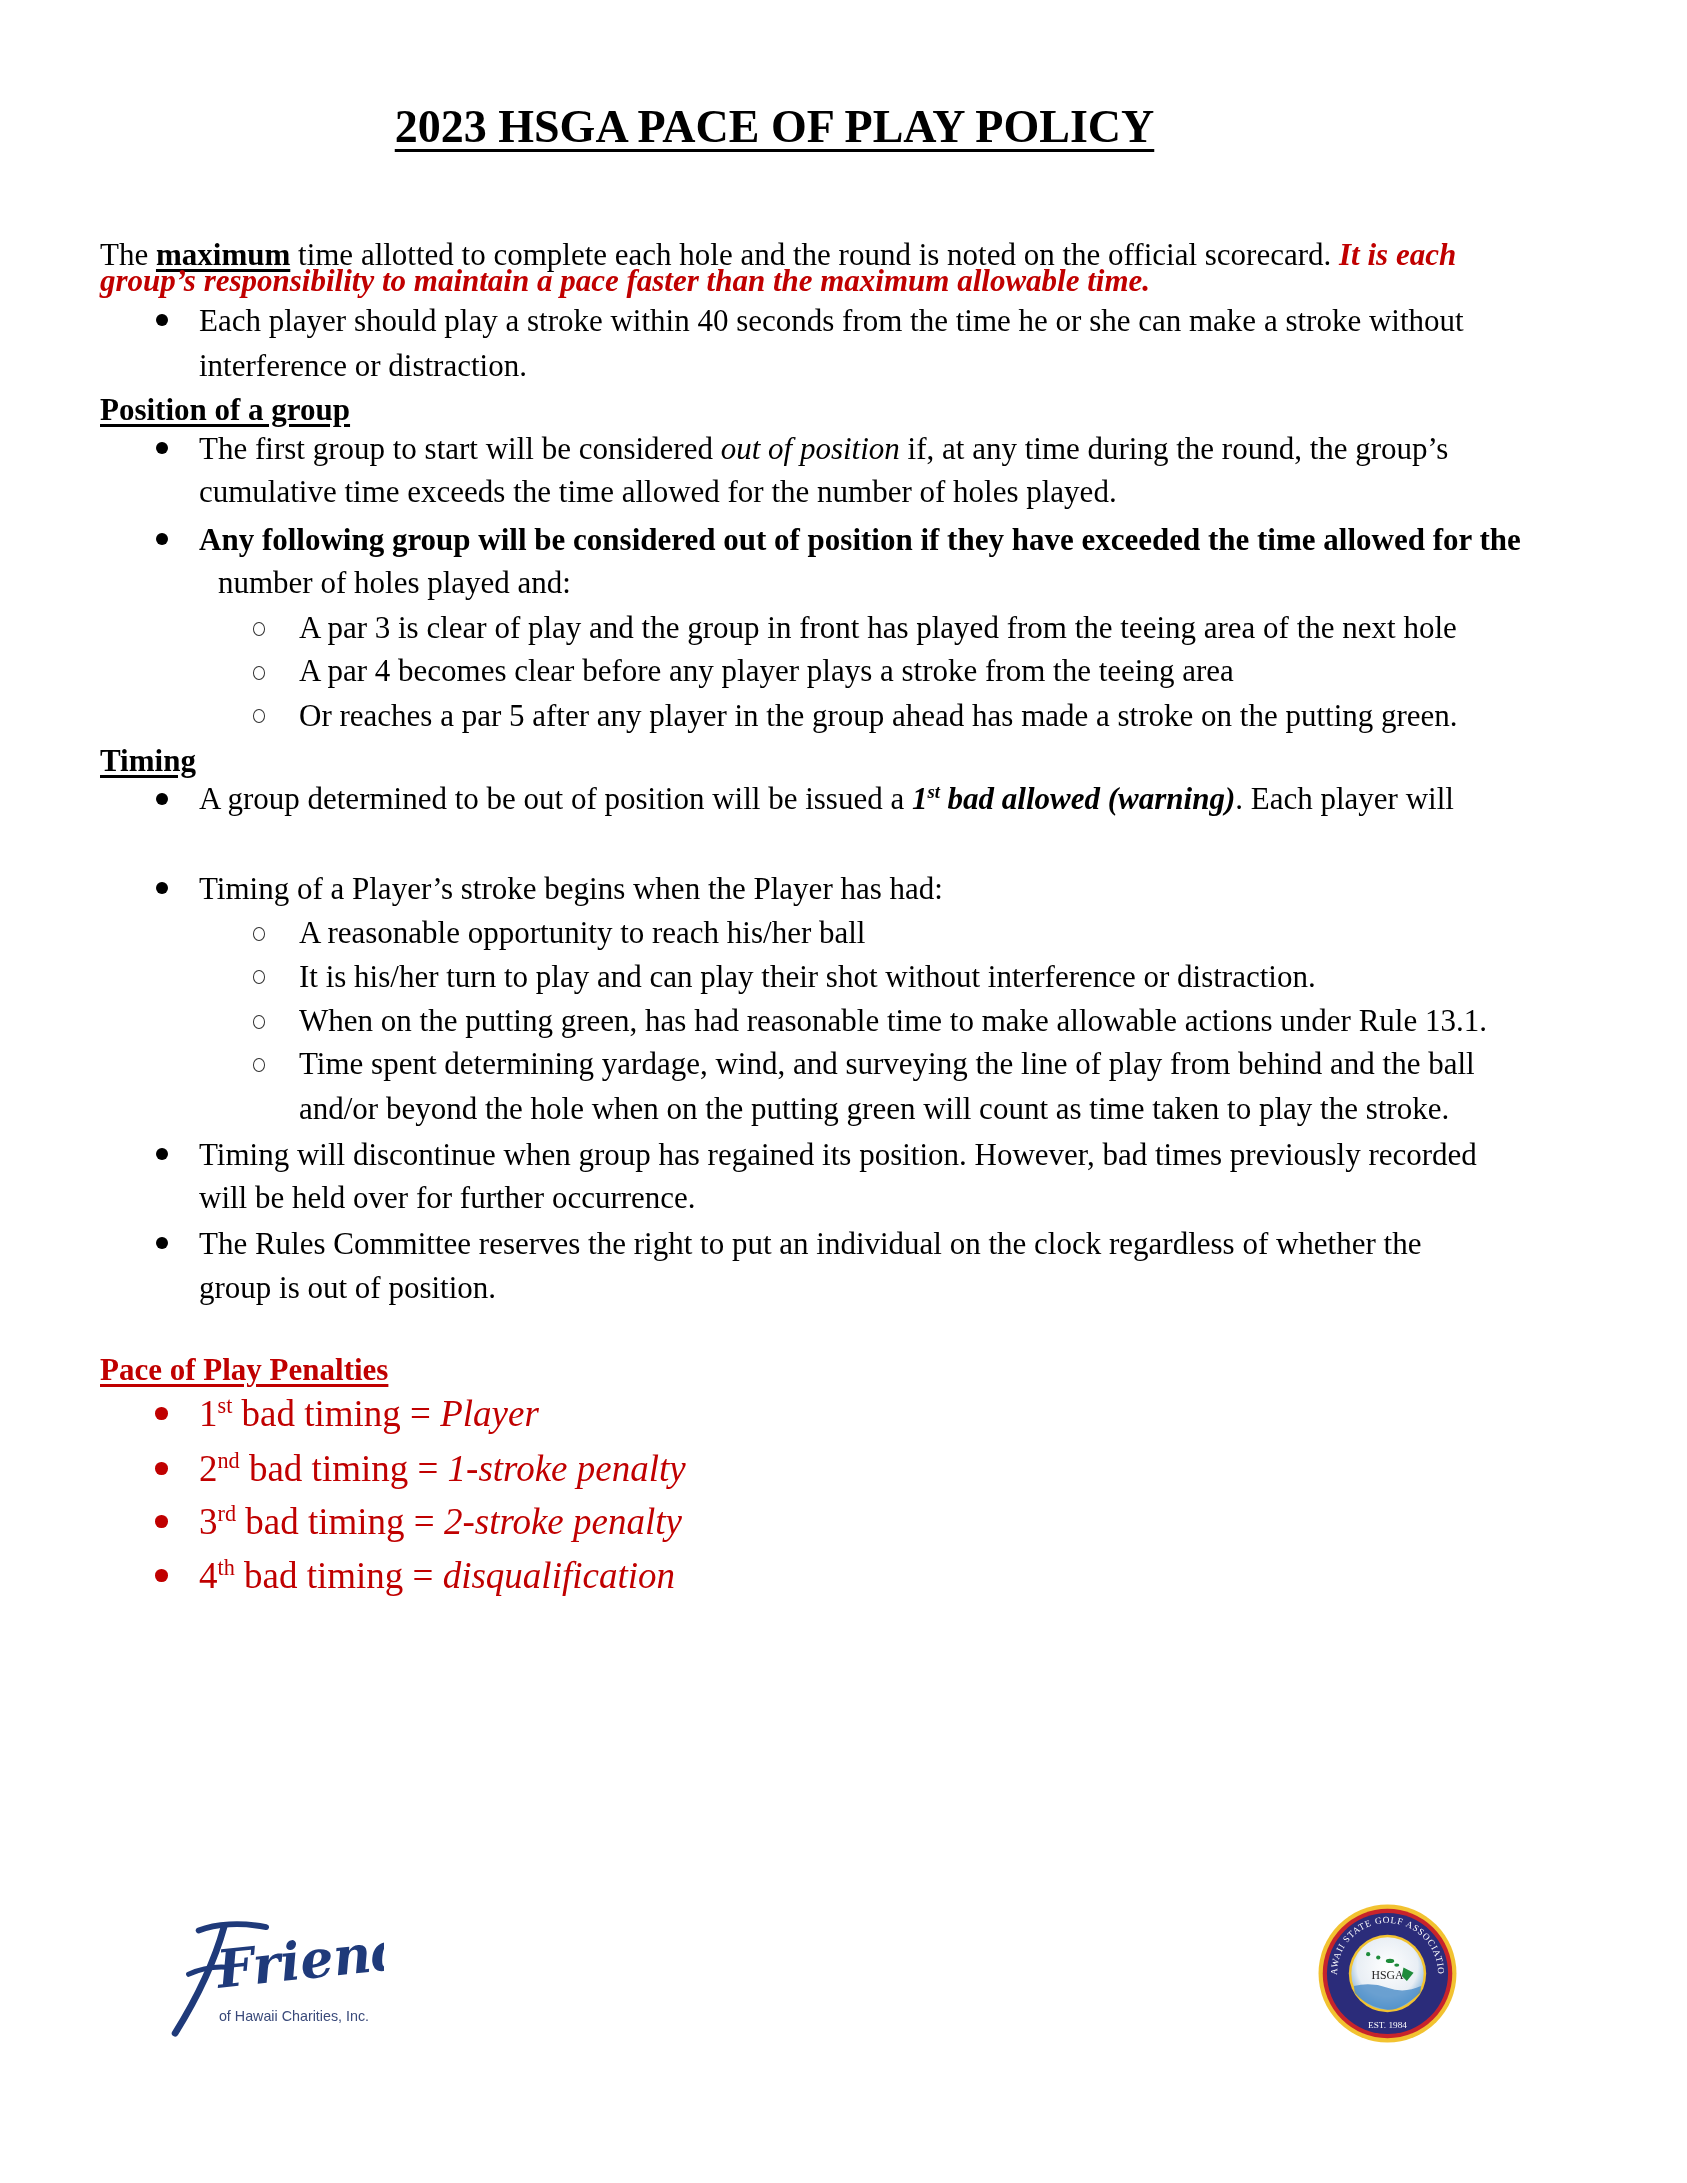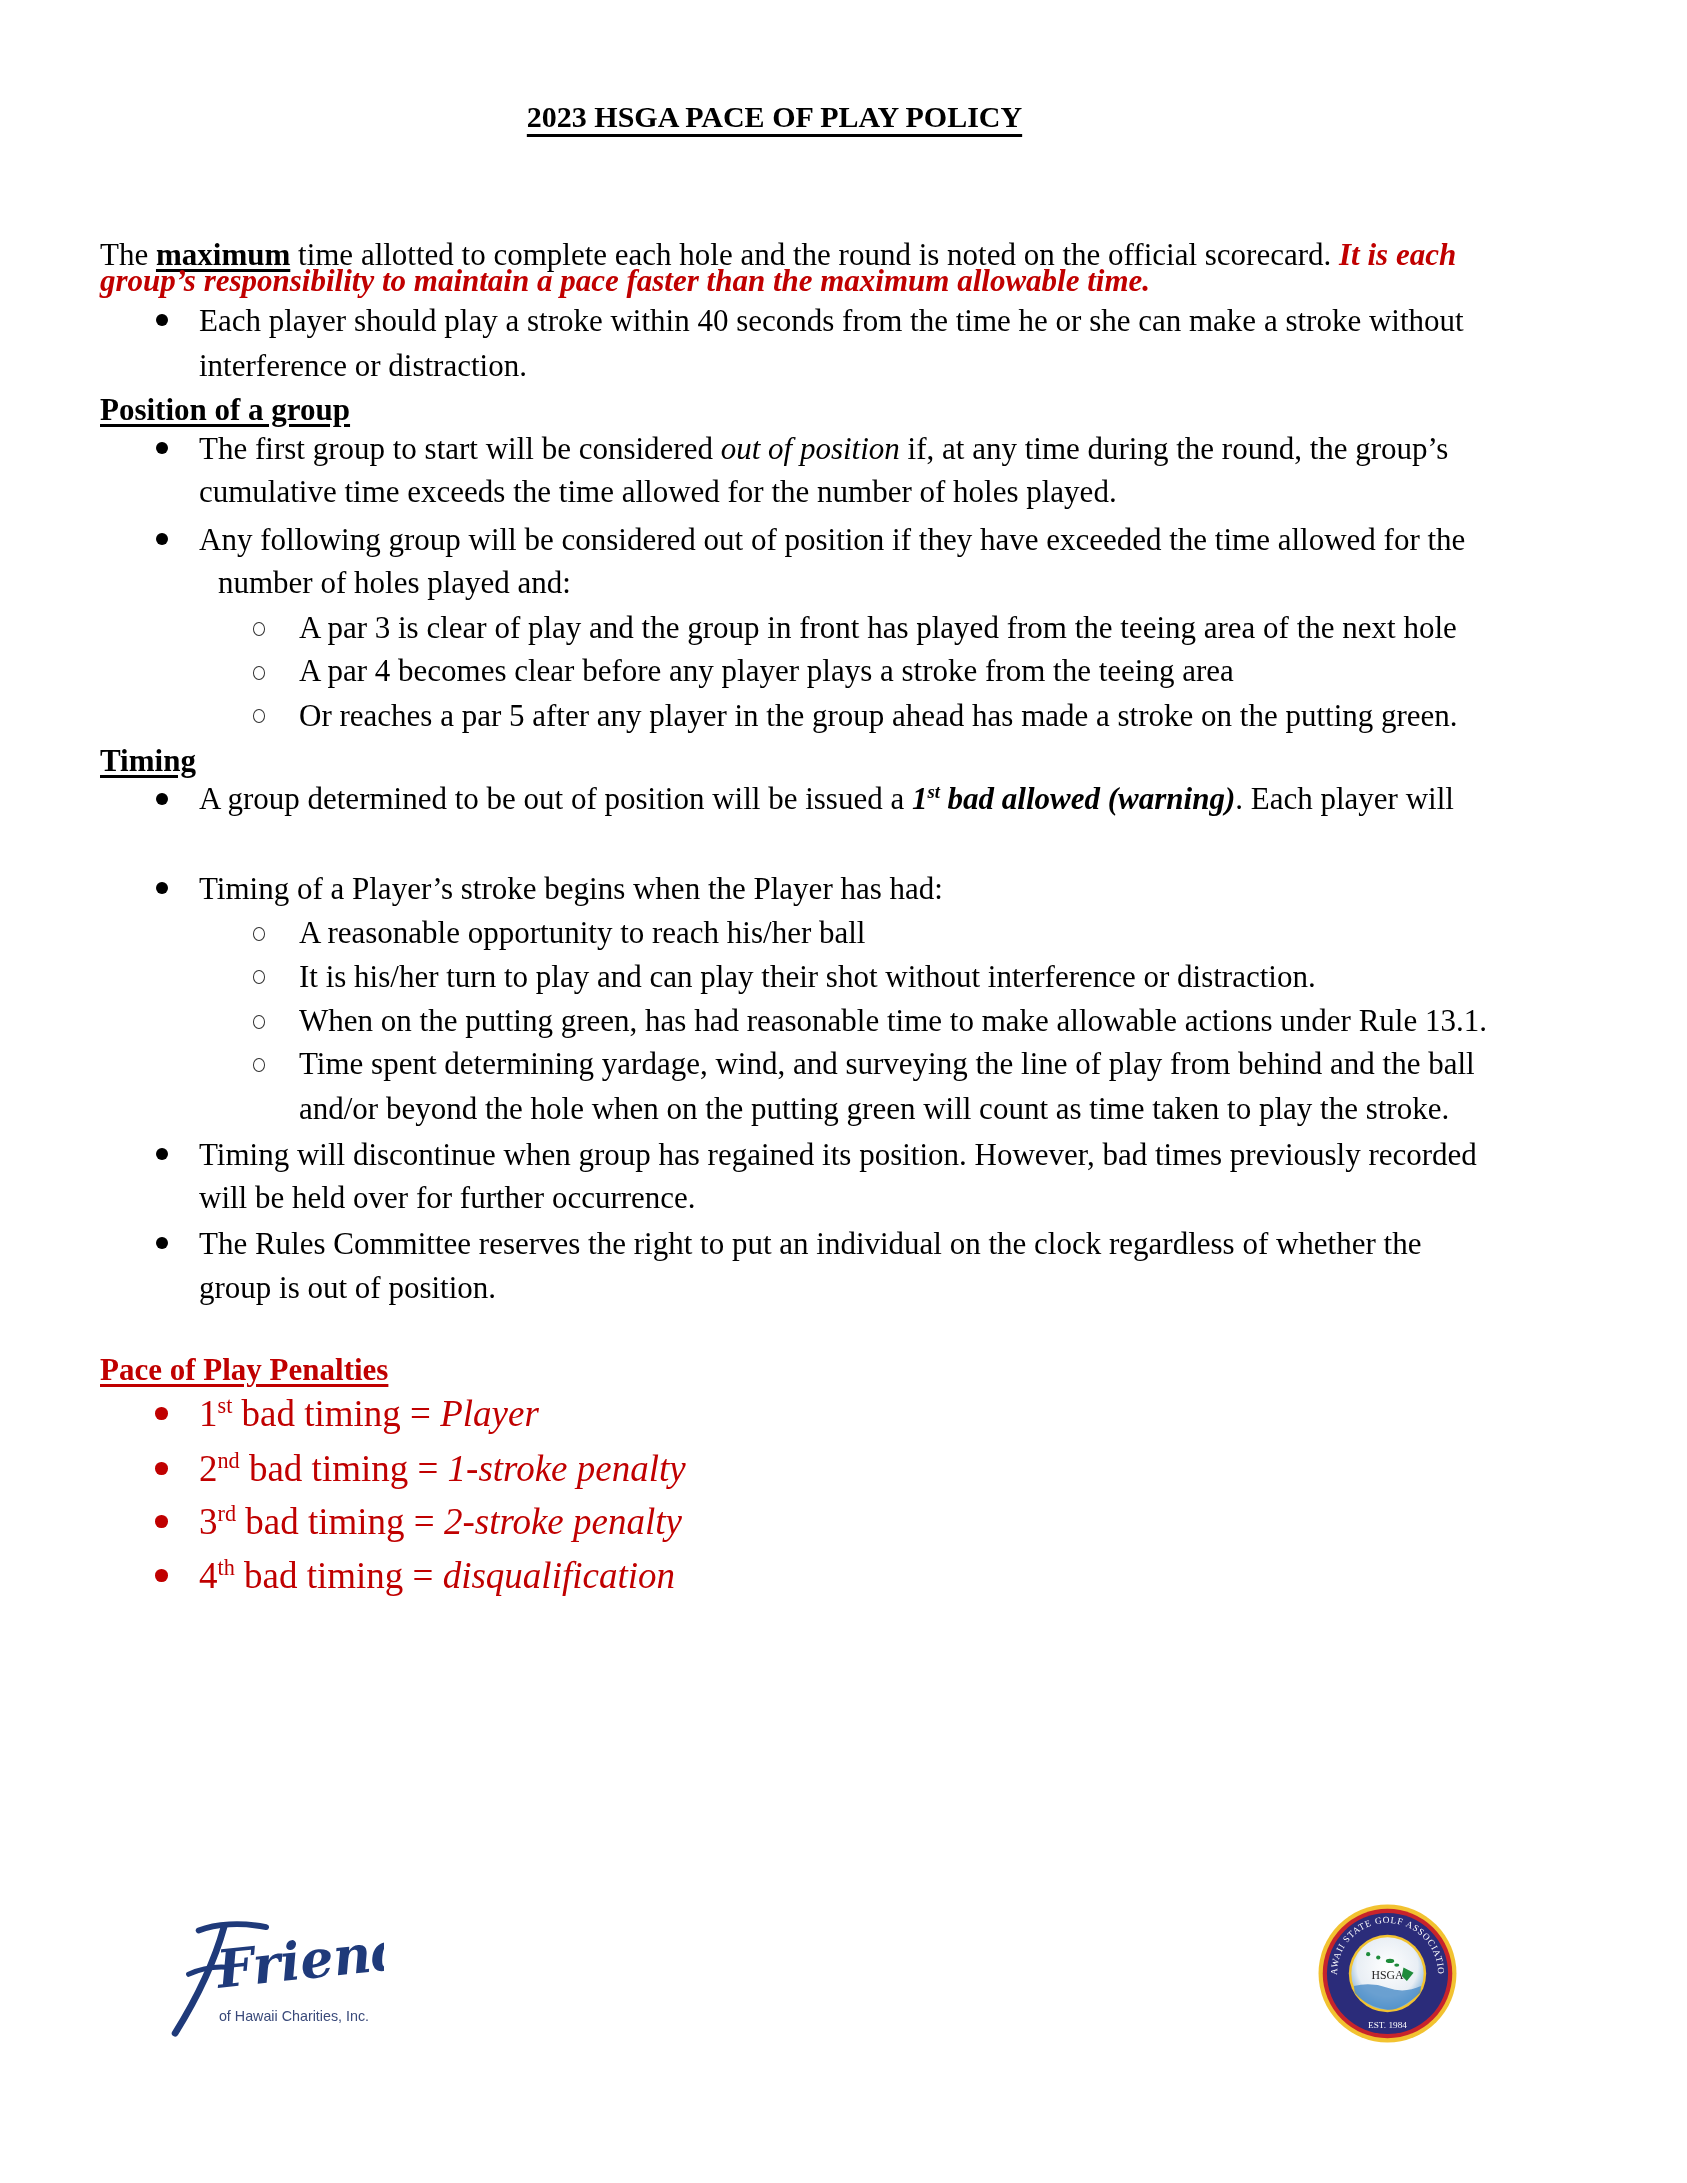--- a/index.html
+++ b/index.html
@@ -1,20 +1,20 @@
 <!DOCTYPE html>
 <html style="font-size:13.5px"><head>
 <meta charset="utf-8">
 <style>
   html, body { margin: 0; padding: 0; background: #ffffff; }
   body { width: 1687px; height: 2183px; position: relative; overflow: hidden;
          font-family: "Liberation Serif", "DejaVu Serif", serif; color: #000; }
   .page { position: absolute; left: 0; top: 0; width: 1687px; height: 2183px; background: #fff; }
   .title { position: absolute; left: 0; width: 1549px; top: 100px; text-align: center;
-           font-size: 30px; font-weight: bold; text-decoration: underline; text-decoration-thickness: 3.4px;
+           font-size: 46px; font-weight: bold; text-decoration: underline; text-decoration-thickness: 3.4px;
            text-underline-offset: 6.7px; letter-spacing: 0px; }
   .line { position: absolute; font-size: 31px; line-height: 37px; white-space: nowrap; }
   .red { color: #C00000; }
   .bi { font-weight: bold; font-style: italic; }
   .b { font-weight: bold; }
   .i { font-style: italic; }
   .u { text-decoration: underline; text-decoration-thickness: 2.5px; text-underline-offset: 4.2px; }
   .heading { font-weight: bold; text-decoration: underline; text-decoration-thickness: 2.5px; text-underline-offset: 4.2px; }
   .bullet { position: absolute; width: 11.8px; height: 11.8px; border-radius: 50%; background: #000; }
   .bullet.red-dot { background: #C00000; width: 12.7px; height: 12.7px; }
@@ -42,21 +42,21 @@
 
   <div class="line heading" style="left:100px; top:391px;">Position of a group</div>
 
   <span class="bullet" style="left:156px; top:442px;"></span>
   <div class="line" style="left:199px; top:430px;">
     <span>The first group to start will be considered </span><span class="i">out of position</span><span> if, at any time during the round, the group’s</span>
   </div>
   <div class="line" style="left:199px; top:473px;">cumulative time exceeds the time allowed for the number of holes played.</div>
 
   <span class="bullet" style="left:156px; top:533px;"></span>
-  <div class="line" style="left:199px; top:521px;">Any following group will be considered out of position if they have exceeded the time allowed for the</div>
+  <div class="line" style="left:199px; top:521px;font-weight:bold;">Any following group will be considered out of position if they have exceeded the time allowed for the</div>
   <div class="line" style="left:199px; top:564px;margin-left:19px;">number of holes played and:</div>
 
   <span class="circle" style="left:253px; top:622px;"></span>
   <div class="line" style="left:299px; top:609px;">A par 3 is clear of play and the group in front has played from the teeing area of the next hole</div>
   <span class="circle" style="left:253px; top:666px;"></span>
   <div class="line" style="left:299px; top:652px;">A par 4 becomes clear before any player plays a stroke from the teeing area</div>
   <span class="circle" style="left:253px; top:709px;"></span>
   <div class="line" style="left:299px; top:697px;">Or reaches a par 5 after any player in the group ahead has made a stroke on the putting green.</div>
 
   <div class="line heading" style="left:100px; top:742px;">Timing</div>

